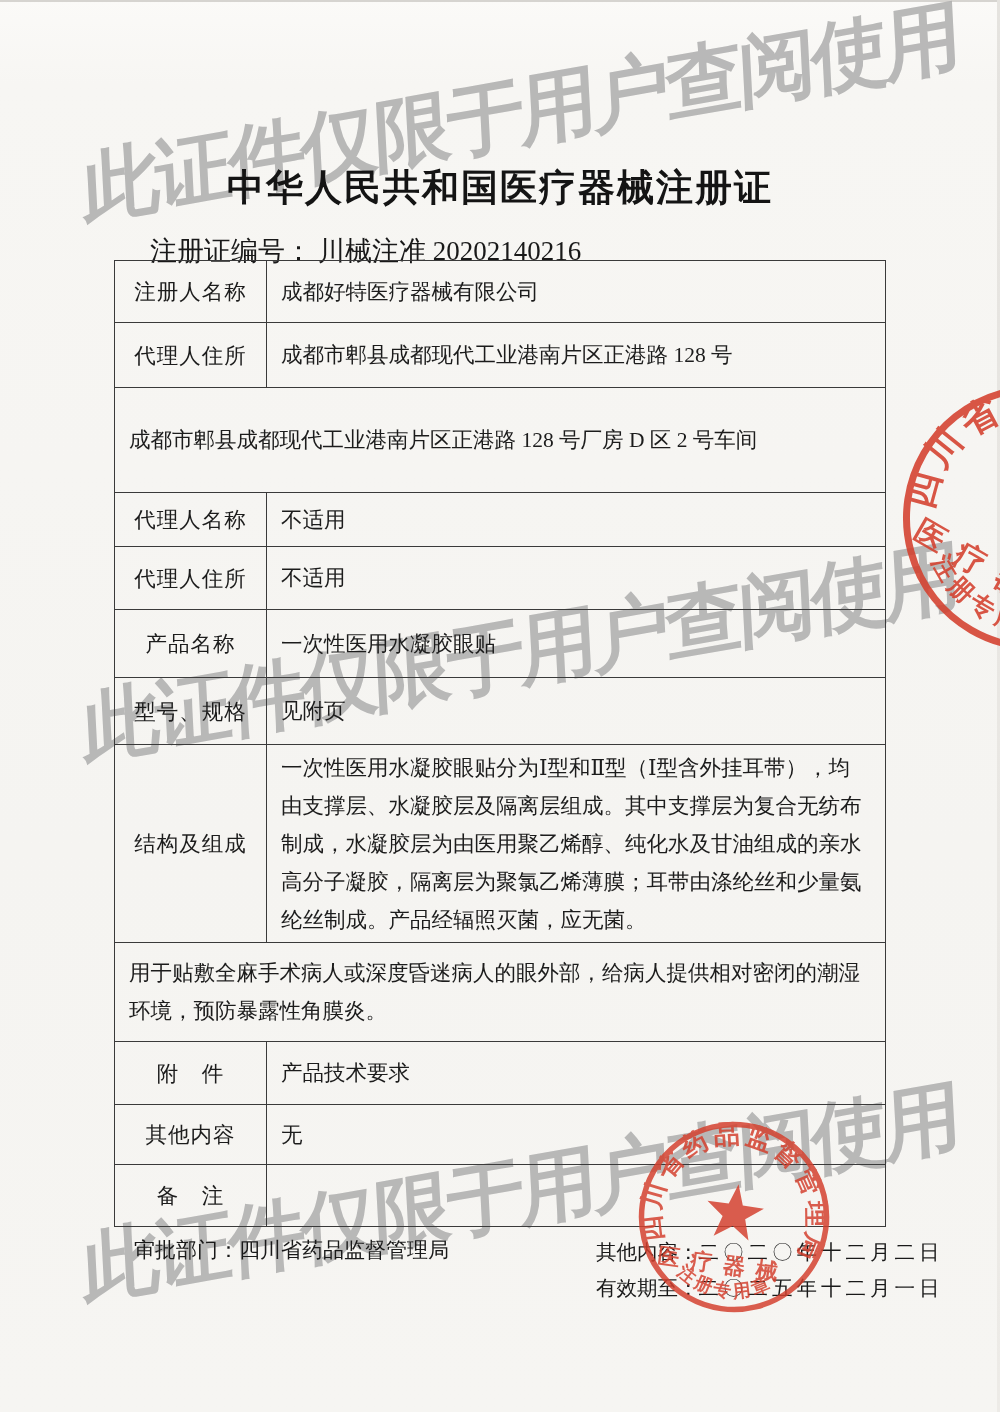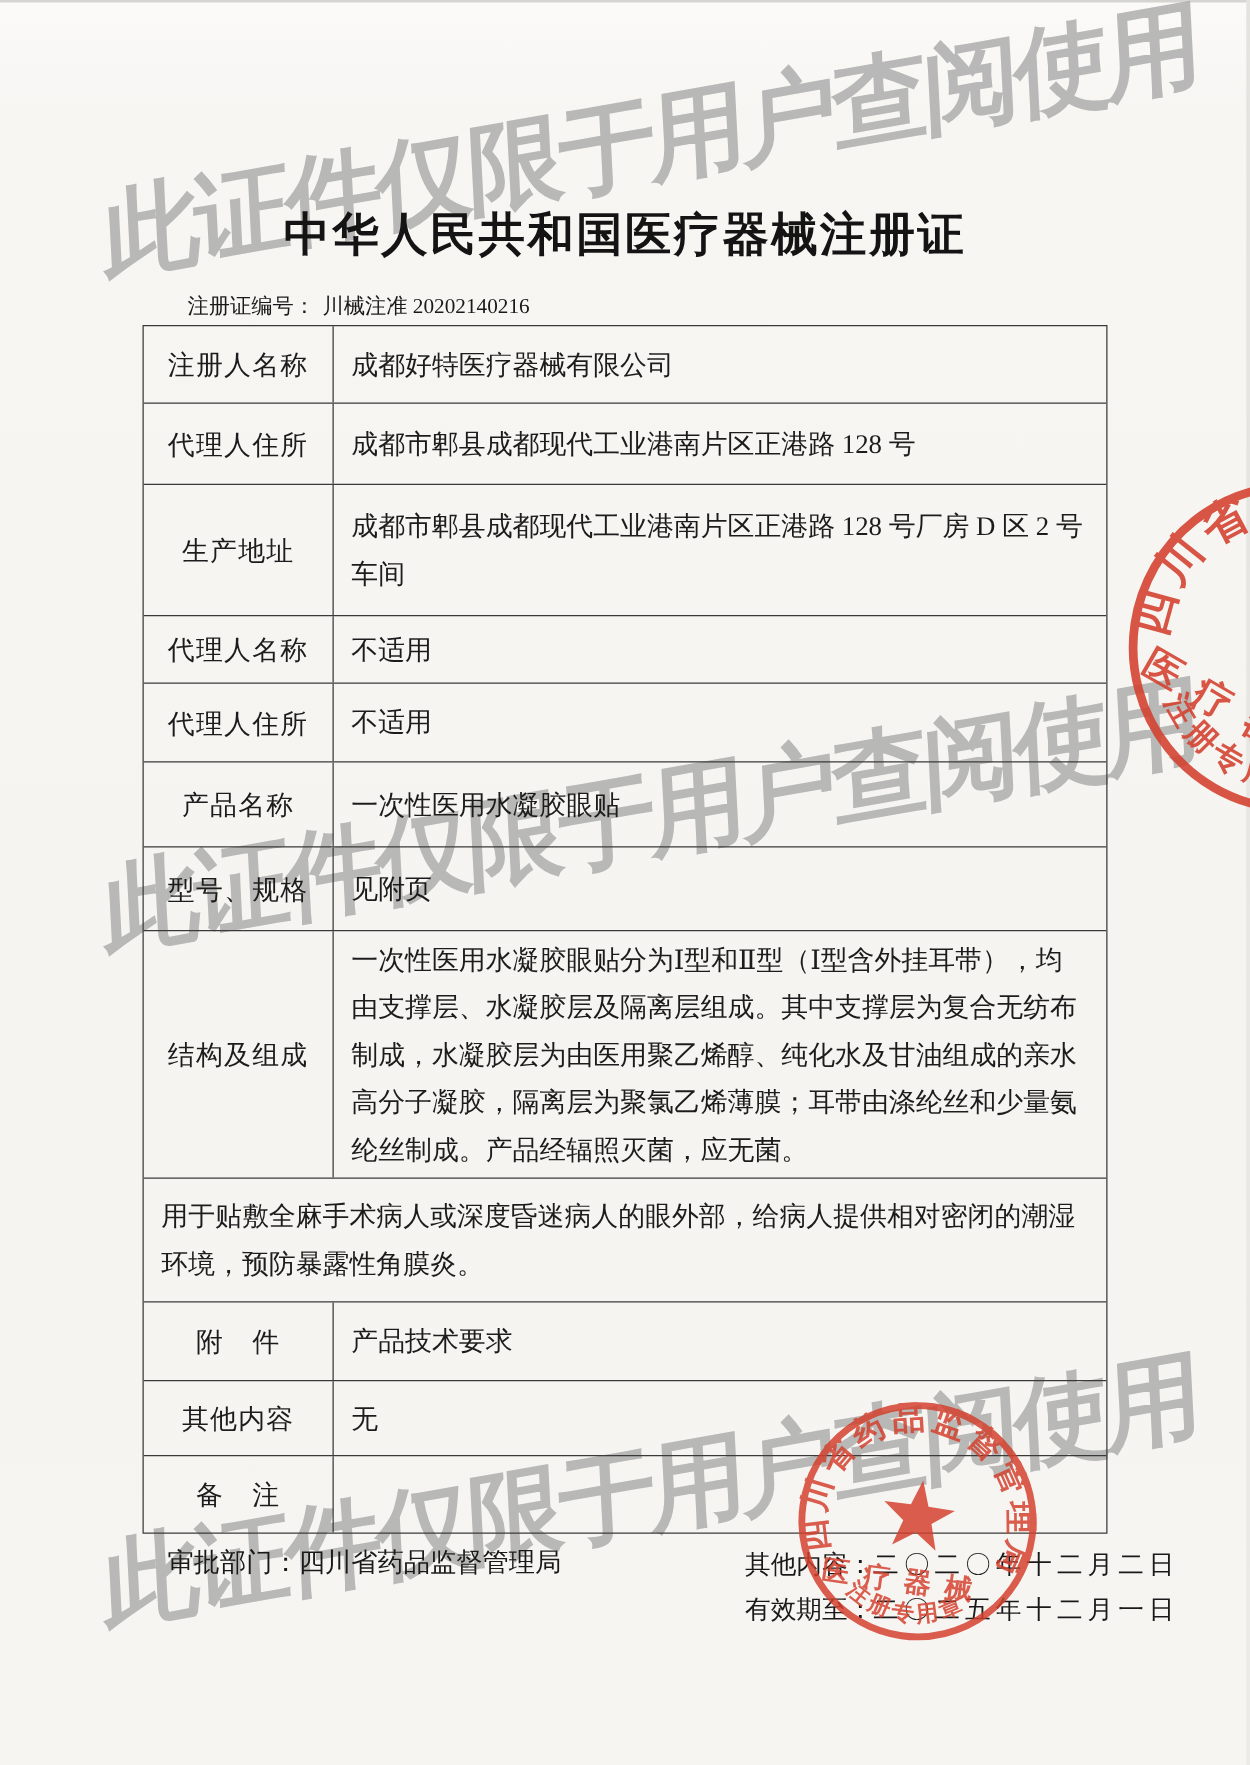--- a/index.html
+++ b/index.html
@@ -27,21 +27,21 @@
   .wm2 { top:606px; }
   .wm3 { top:1146px; }
 
   
   .doc { position:absolute; inset:0; z-index:2;margin-top:12px; }
   .title {
     position:absolute; top:151px; left:0; width:100%; text-align:center;
     font-family:"Liberation Sans","DejaVu Sans",sans-serif; font-weight:900;
     font-size:37px; letter-spacing:2px; color:#141414;
   }
-  .regline { position:absolute; top:221px; left:150px; font-size:17px; color:#191919;text-align:right; }
+  .regline { position:absolute; top:221px; left:150px; font-size:27px; color:#191919;text-align:right; }
   .regline .val { padding-left:6px; }
 
   .cert-table {
     position:absolute; left:114px; top:248px; width:772px;
     border:1px solid #3a3a3a; background:transparent;
   }
   .trow { display:flex; border-bottom:1px solid #3a3a3a; }
   .trow:last-child { border-bottom:none; }
   .tlabel {
     width:152px; border-right:1px solid #3a3a3a; flex:none;
@@ -91,21 +91,20 @@
     <div class="cert-table">
       <div class="trow r1">
         <div class="tlabel">注册人名称</div>
         <div class="tvalue">成都好特医疗器械有限公司</div>
       </div>
       <div class="trow r2">
         <div class="tlabel">代理人住所</div>
         <div class="tvalue">成都市郫县成都现代工业港南片区正港路 128 号</div>
       </div>
       <div class="trow r3">
-        <div class="tlabel">生产地址</div>
         <div class="tvalue">成都市郫县成都现代工业港南片区正港路 128 号厂房 D 区 2 号车间</div>
       </div>
       <div class="trow r4">
         <div class="tlabel">代理人名称</div>
         <div class="tvalue">不适用</div>
       </div>
       <div class="trow r5">
         <div class="tlabel">代理人住所</div>
         <div class="tvalue">不适用</div>
       </div>

